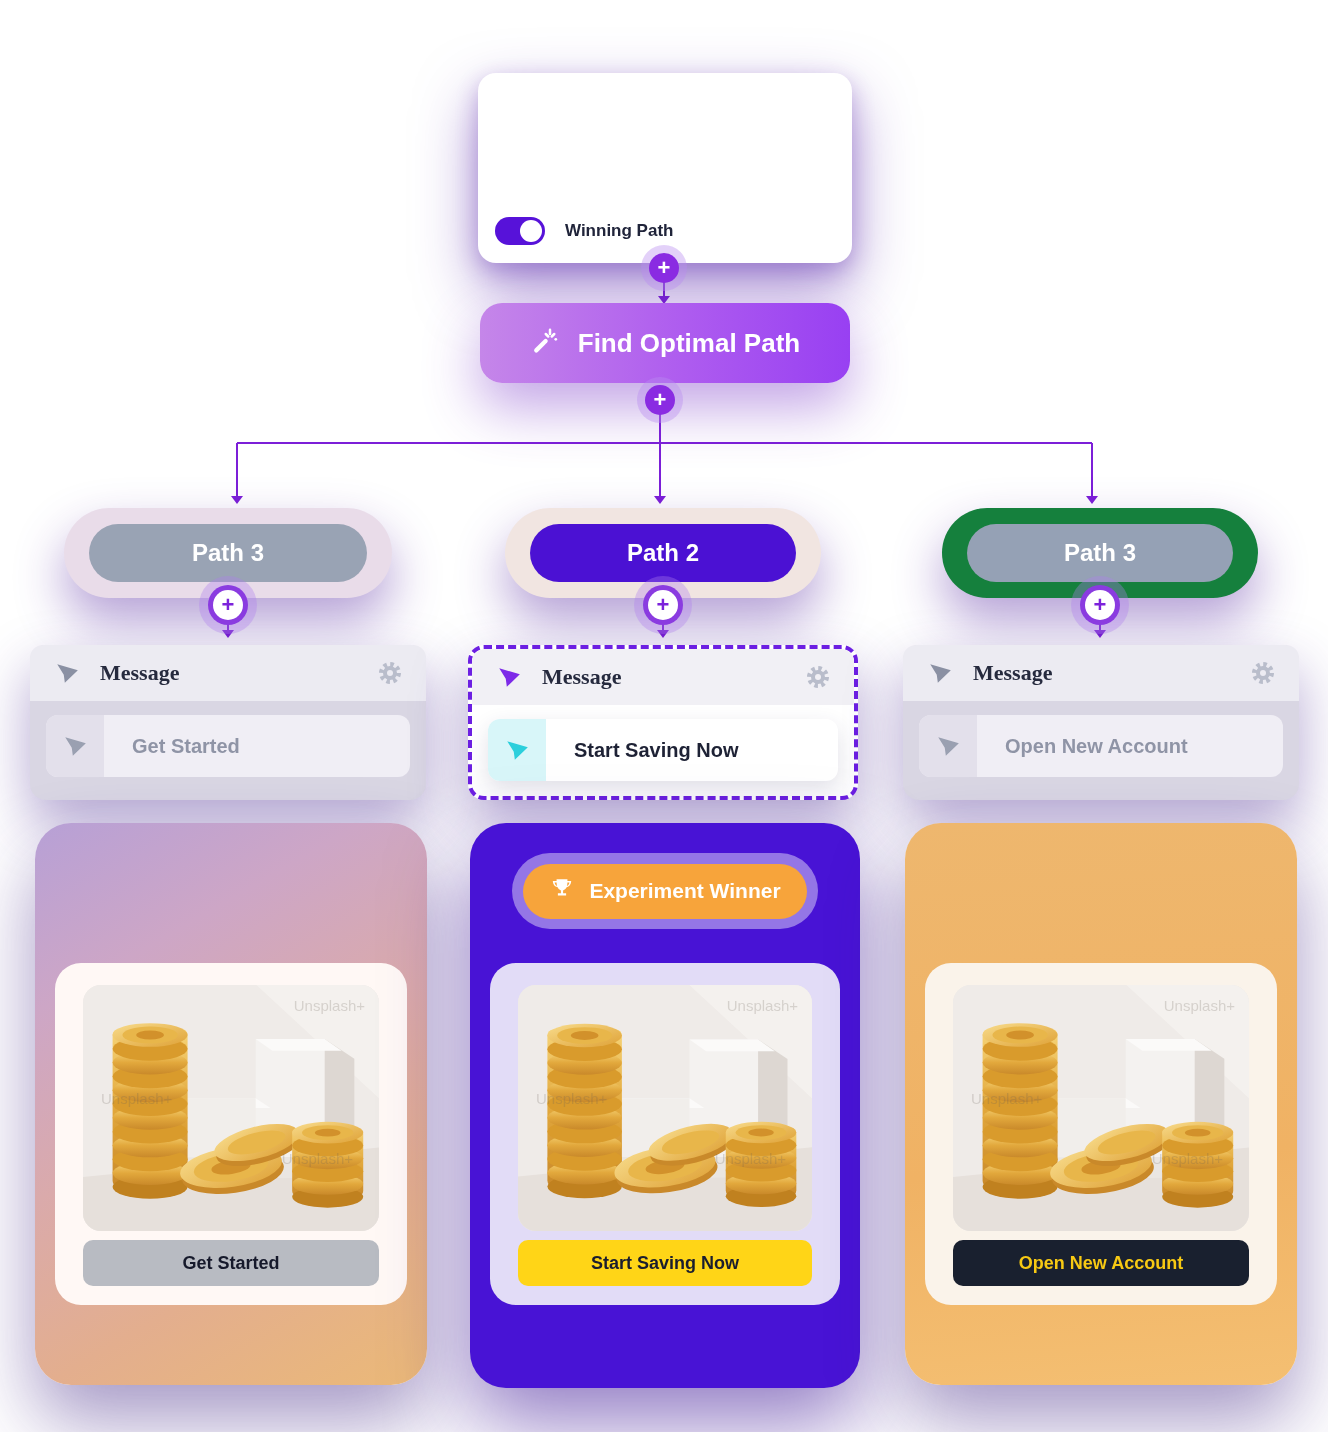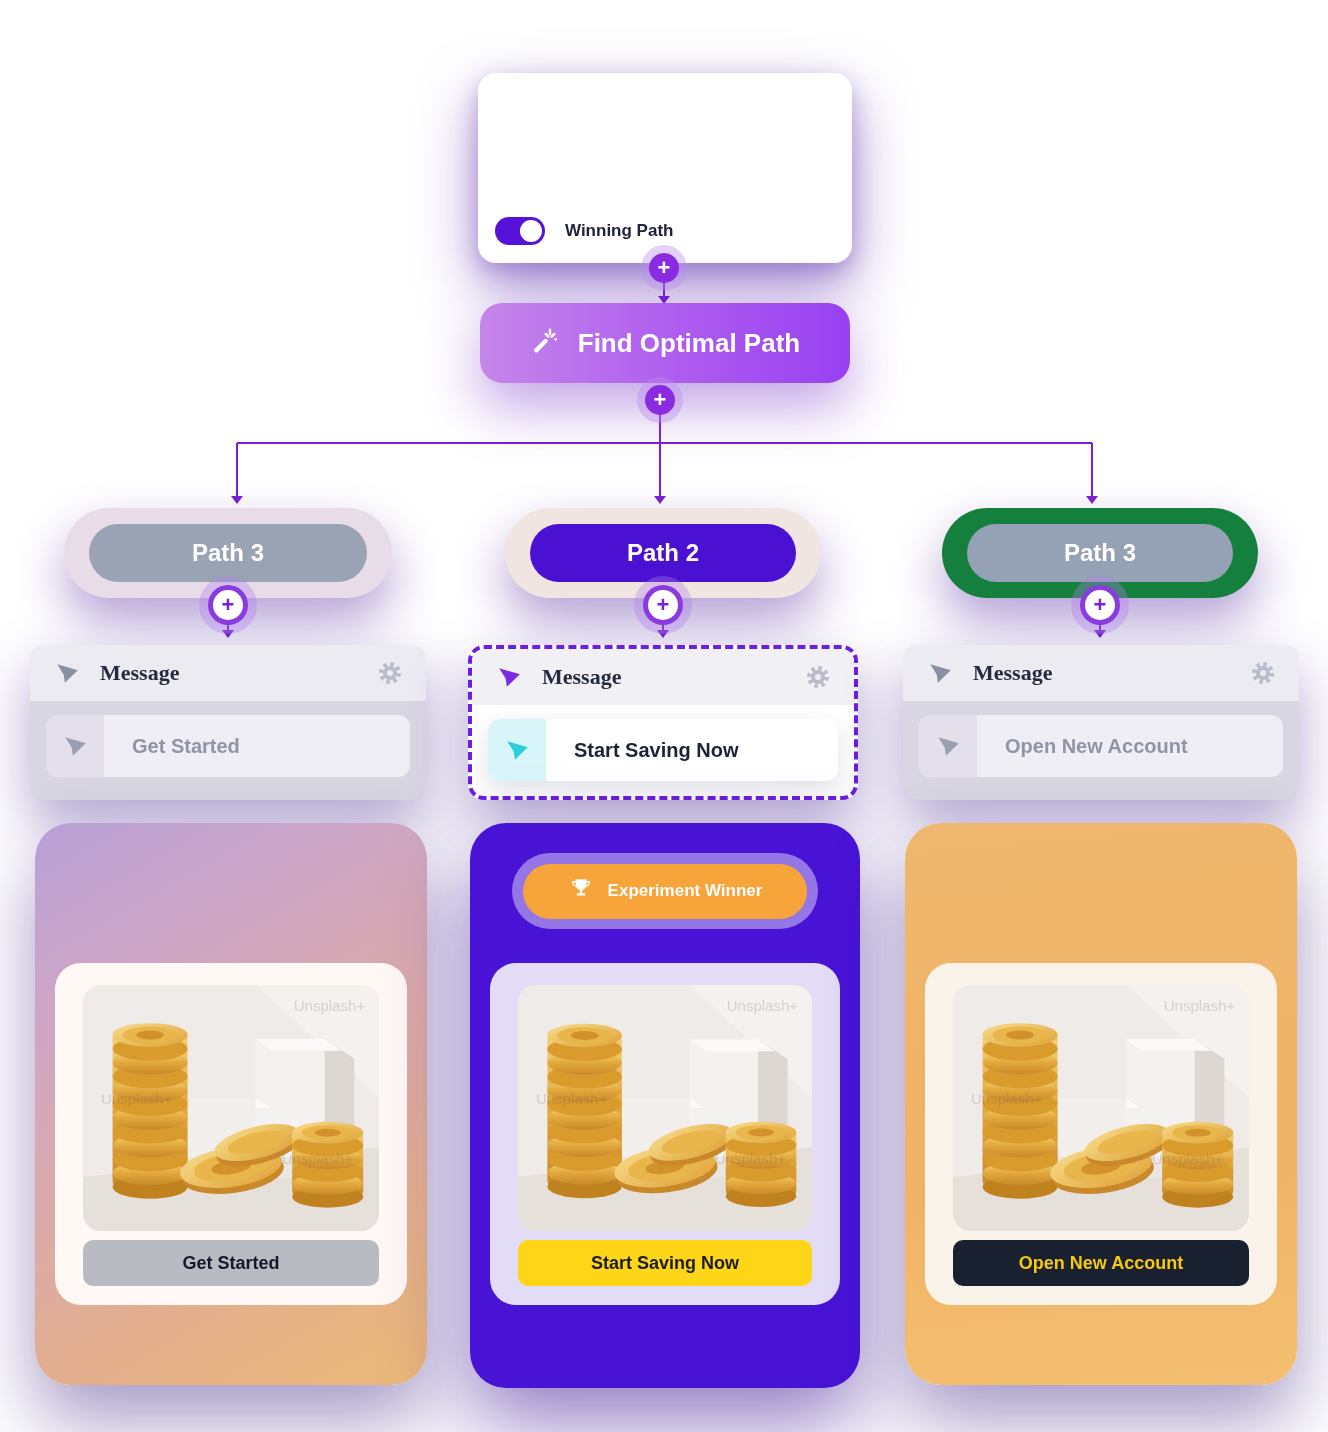--- a/index.html
+++ b/index.html
@@ -124,21 +124,21 @@
 
   .winner-badge-outer {
     position:absolute; left:42px; right:42px; top:30px; height:76px;
     background:rgba(255,255,255,.42); border-radius:38px;
     display:flex; align-items:center; justify-content:center;
   }
   .winner-badge {
     width:calc(100% - 22px); height:55px; background:#F7A43B; border-radius:28px;
     display:flex; align-items:center; justify-content:center; gap:14px; color:#ffffff;
   }
-  .winner-badge-label { font-size:17px; font-weight:bold; }
+  .winner-badge-label { font-size:21px; font-weight:bold; }
 
   .pv-inner {
     position:absolute; left:20px; right:20px; top:140px; height:342px; border-radius:26px;
   }
   .pv1 .pv-inner { background:#FFF8F5; }
   .pv2 .pv-inner { background:#E2DCF7; }
   .pv3 .pv-inner { background:#FAF3EA; }
 
   .photo {
     position:absolute; left:28px; right:28px; top:22px; height:246px;

